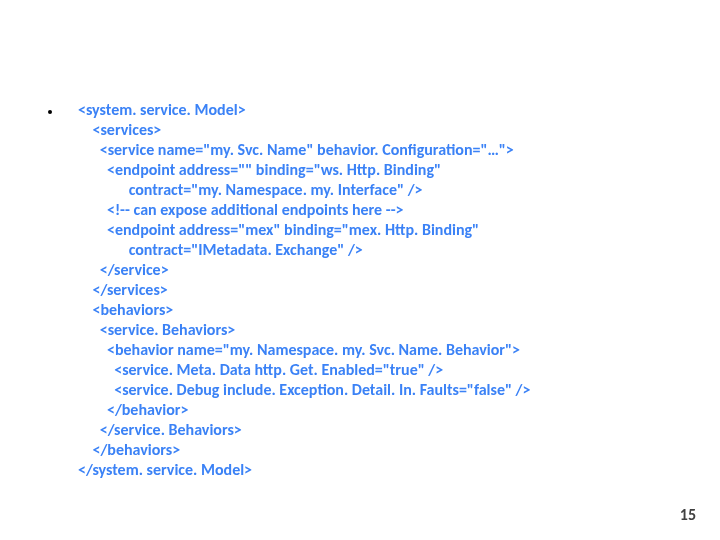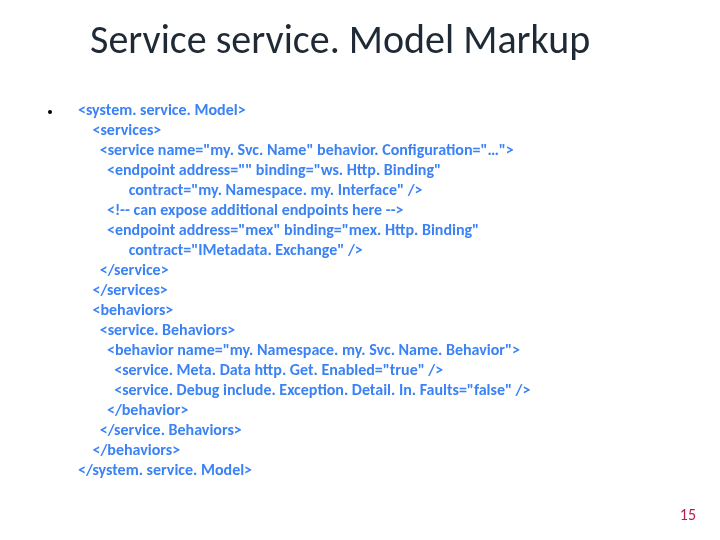--- a/index.html
+++ b/index.html
@@ -53,29 +53,28 @@
     font-weight: 700;
     white-space: pre;
     color: #3b82f6;
     font-family: Calibri, "Segoe UI", Arial, sans-serif;
   }
   .pagenum {
     position: absolute;
     bottom: 16px;
     right: 24px;
     font-size: 16px;
-    color: #be185d;
-    font-weight: 400;
+    color: #404040;
+    font-weight: 700;
   }
 </style>
 </head>
 <body>
 
 <div class="slide">
-  <div class="title">Service service. Model Markup</div>
 
   <div class="body">
     <div class="bullet-row">
       <div class="bullet-dot"></div>
       <div class="code" id="code-block">&lt;system. service. Model&gt;
     &lt;services&gt;
       &lt;service name="my. Svc. Name" behavior. Configuration="…"&gt;
         &lt;endpoint address="" binding="ws. Http. Binding"
               contract="my. Namespace. my. Interface" /&gt;
         &lt;!-- can expose additional endpoints here --&gt;

